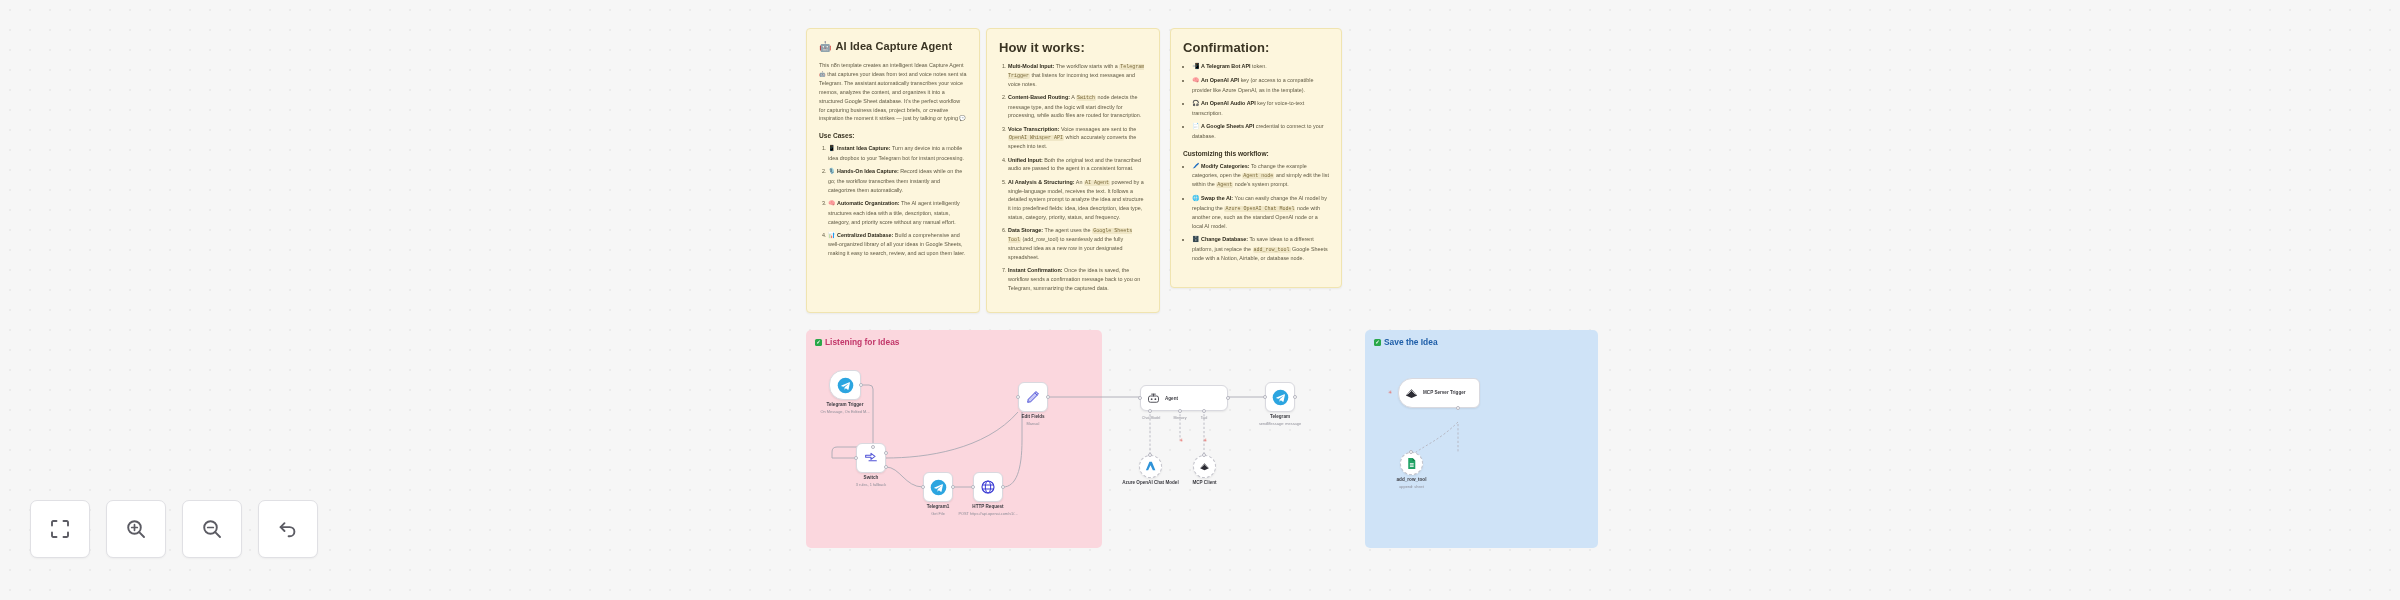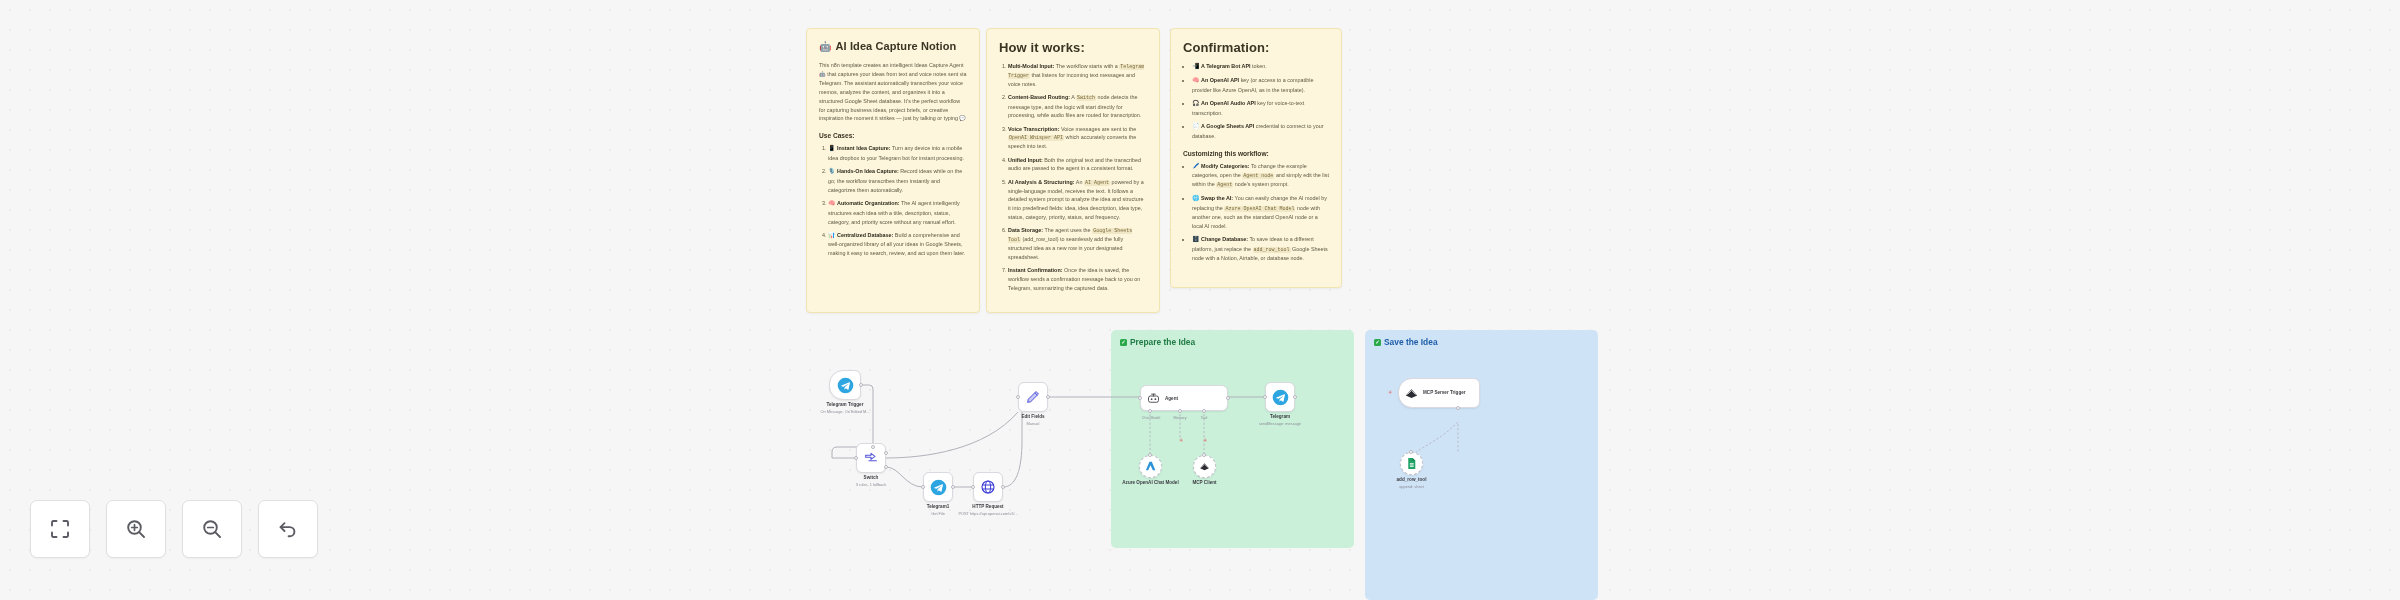--- a/index.html
+++ b/index.html
@@ -168,21 +168,21 @@
   }
 </style>
 </head>
 <body>
 
 <div id="canvas">
 
   <div class="sticky" style="left:806px; top:28px; width:174px; height:285px;">
     <h3 class="big">
       <span class="emo" style="font-size:10px;">🤖</span>
-      <span>AI Idea Capture Notion</span>
+      <span>AI Idea Capture Agent</span>
     </h3>
     <p>This n8n template creates an intelligent Ideas Capture Agent 🤖 that captures your ideas from text and voice notes sent via Telegram. The assistant automatically transcribes your voice memos, analyzes the content, and organizes it into a structured Google Sheet database. It's the perfect workflow for capturing business ideas, project briefs, or creative inspiration the moment it strikes — just by talking or typing 💬</p>
     <h4>Use Cases:</h4>
     <ol>
       <li>
         <span class="emo">📱</span>
         <b>Instant Idea Capture:</b>
         <span>Turn any device into a mobile idea dropbox to your Telegram bot for instant processing.</span>
       </li>
       <li>
@@ -271,29 +271,29 @@
         <span>node with another one, such as the standard OpenAI node or a local AI model.</span></li>
       <li>
         <span class="emo">🗄️</span>
         <b>Change Database:</b>
         <span>To save ideas to a different platform, just replace the</span>
         <code>add_row_tool</code>
         <span>Google Sheets node with a Notion, Airtable, or database node.</span></li>
     </ul>
   </div>
 
-
-  <div class="section sec-green" style="left:1111px; top:330px; width:243px; height:218px;">
-    <div class="sec-title t-green">
+  <div class="section sec-pink" style="left:806px; top:330px; width:296px; height:218px;">
+    <div class="sec-title t-pink">
       <span class="chk">✓</span>
-      <span>Prepare the Idea</span>
+      <span>Listening for Ideas</span>
     </div>
   </div>
 
-  <div class="section sec-blue" style="left:1365px; top:330px; width:233px; height:270px;">
+
+  <div class="section sec-blue" style="left:1365px; top:330px; width:233px; height:218px;">
     <div class="sec-title t-blue">
       <span class="chk">✓</span>
       <span>Save the Idea</span>
     </div>
   </div>
 
   <svg class="wires">
 
     <path d="M861,385 L869,385 Q873,385 873,389 L873,447 L837,447 Q832,447 832,452 L832,458 L856,458"></path>
 

